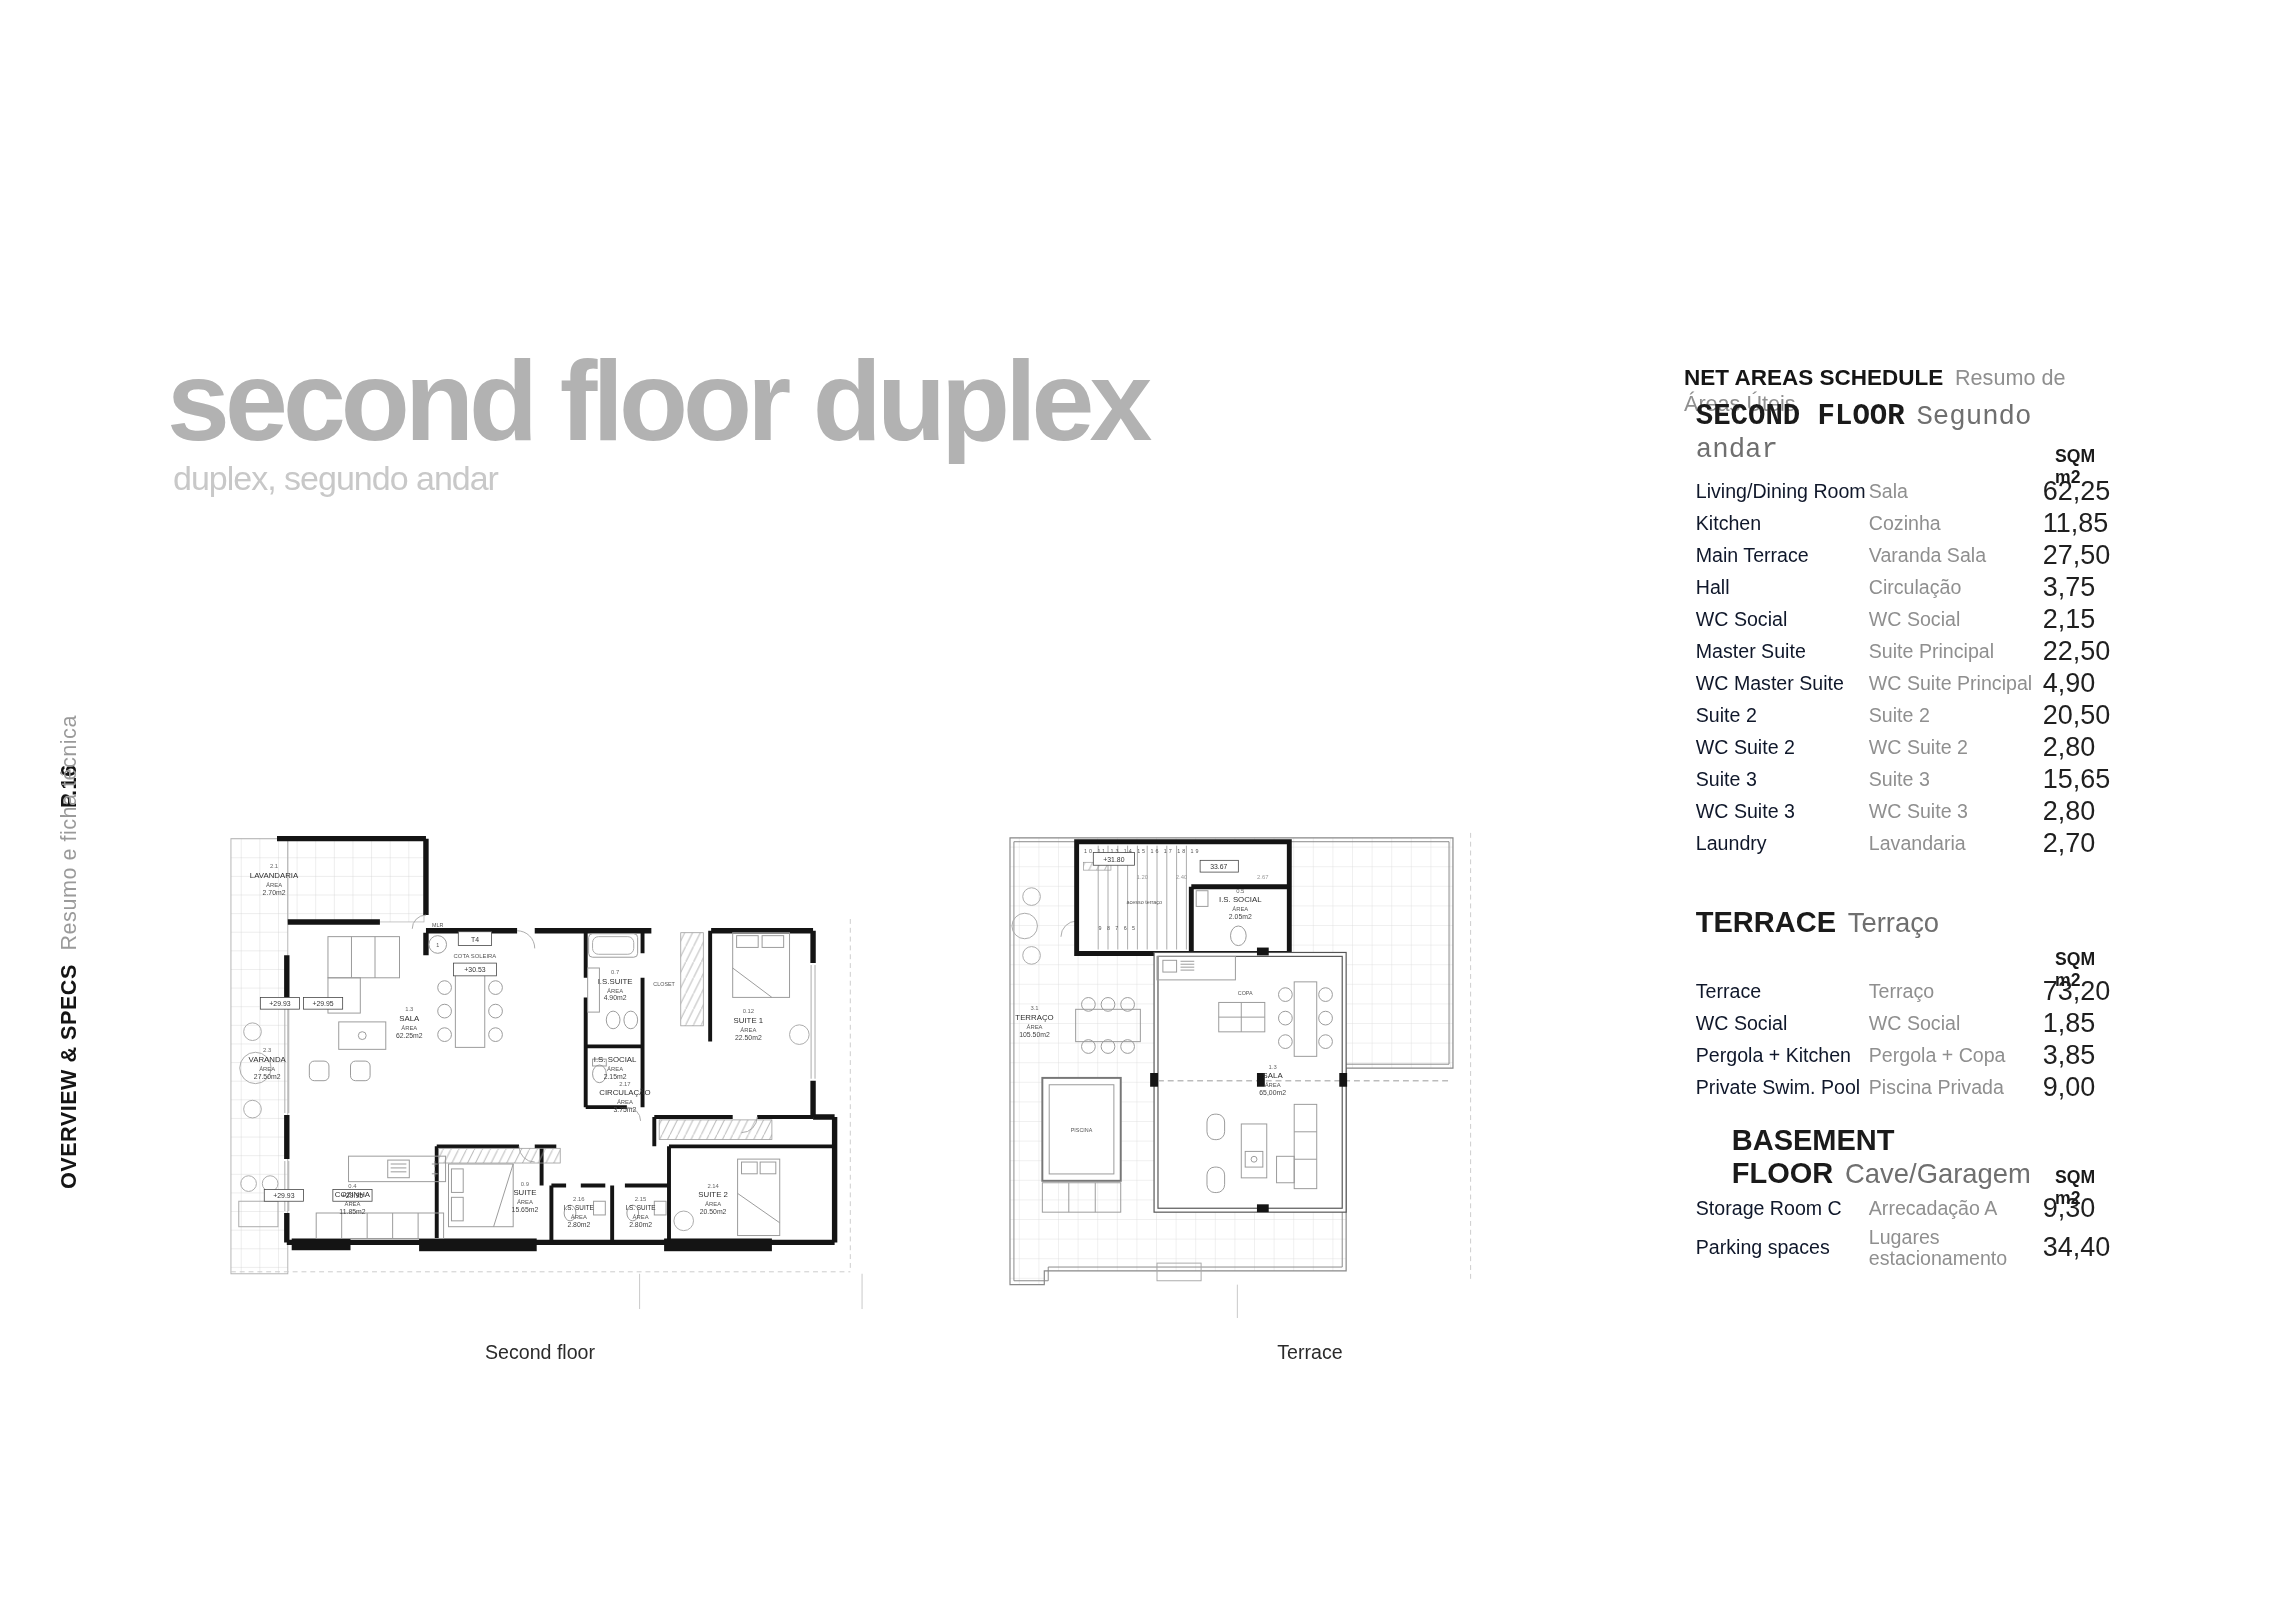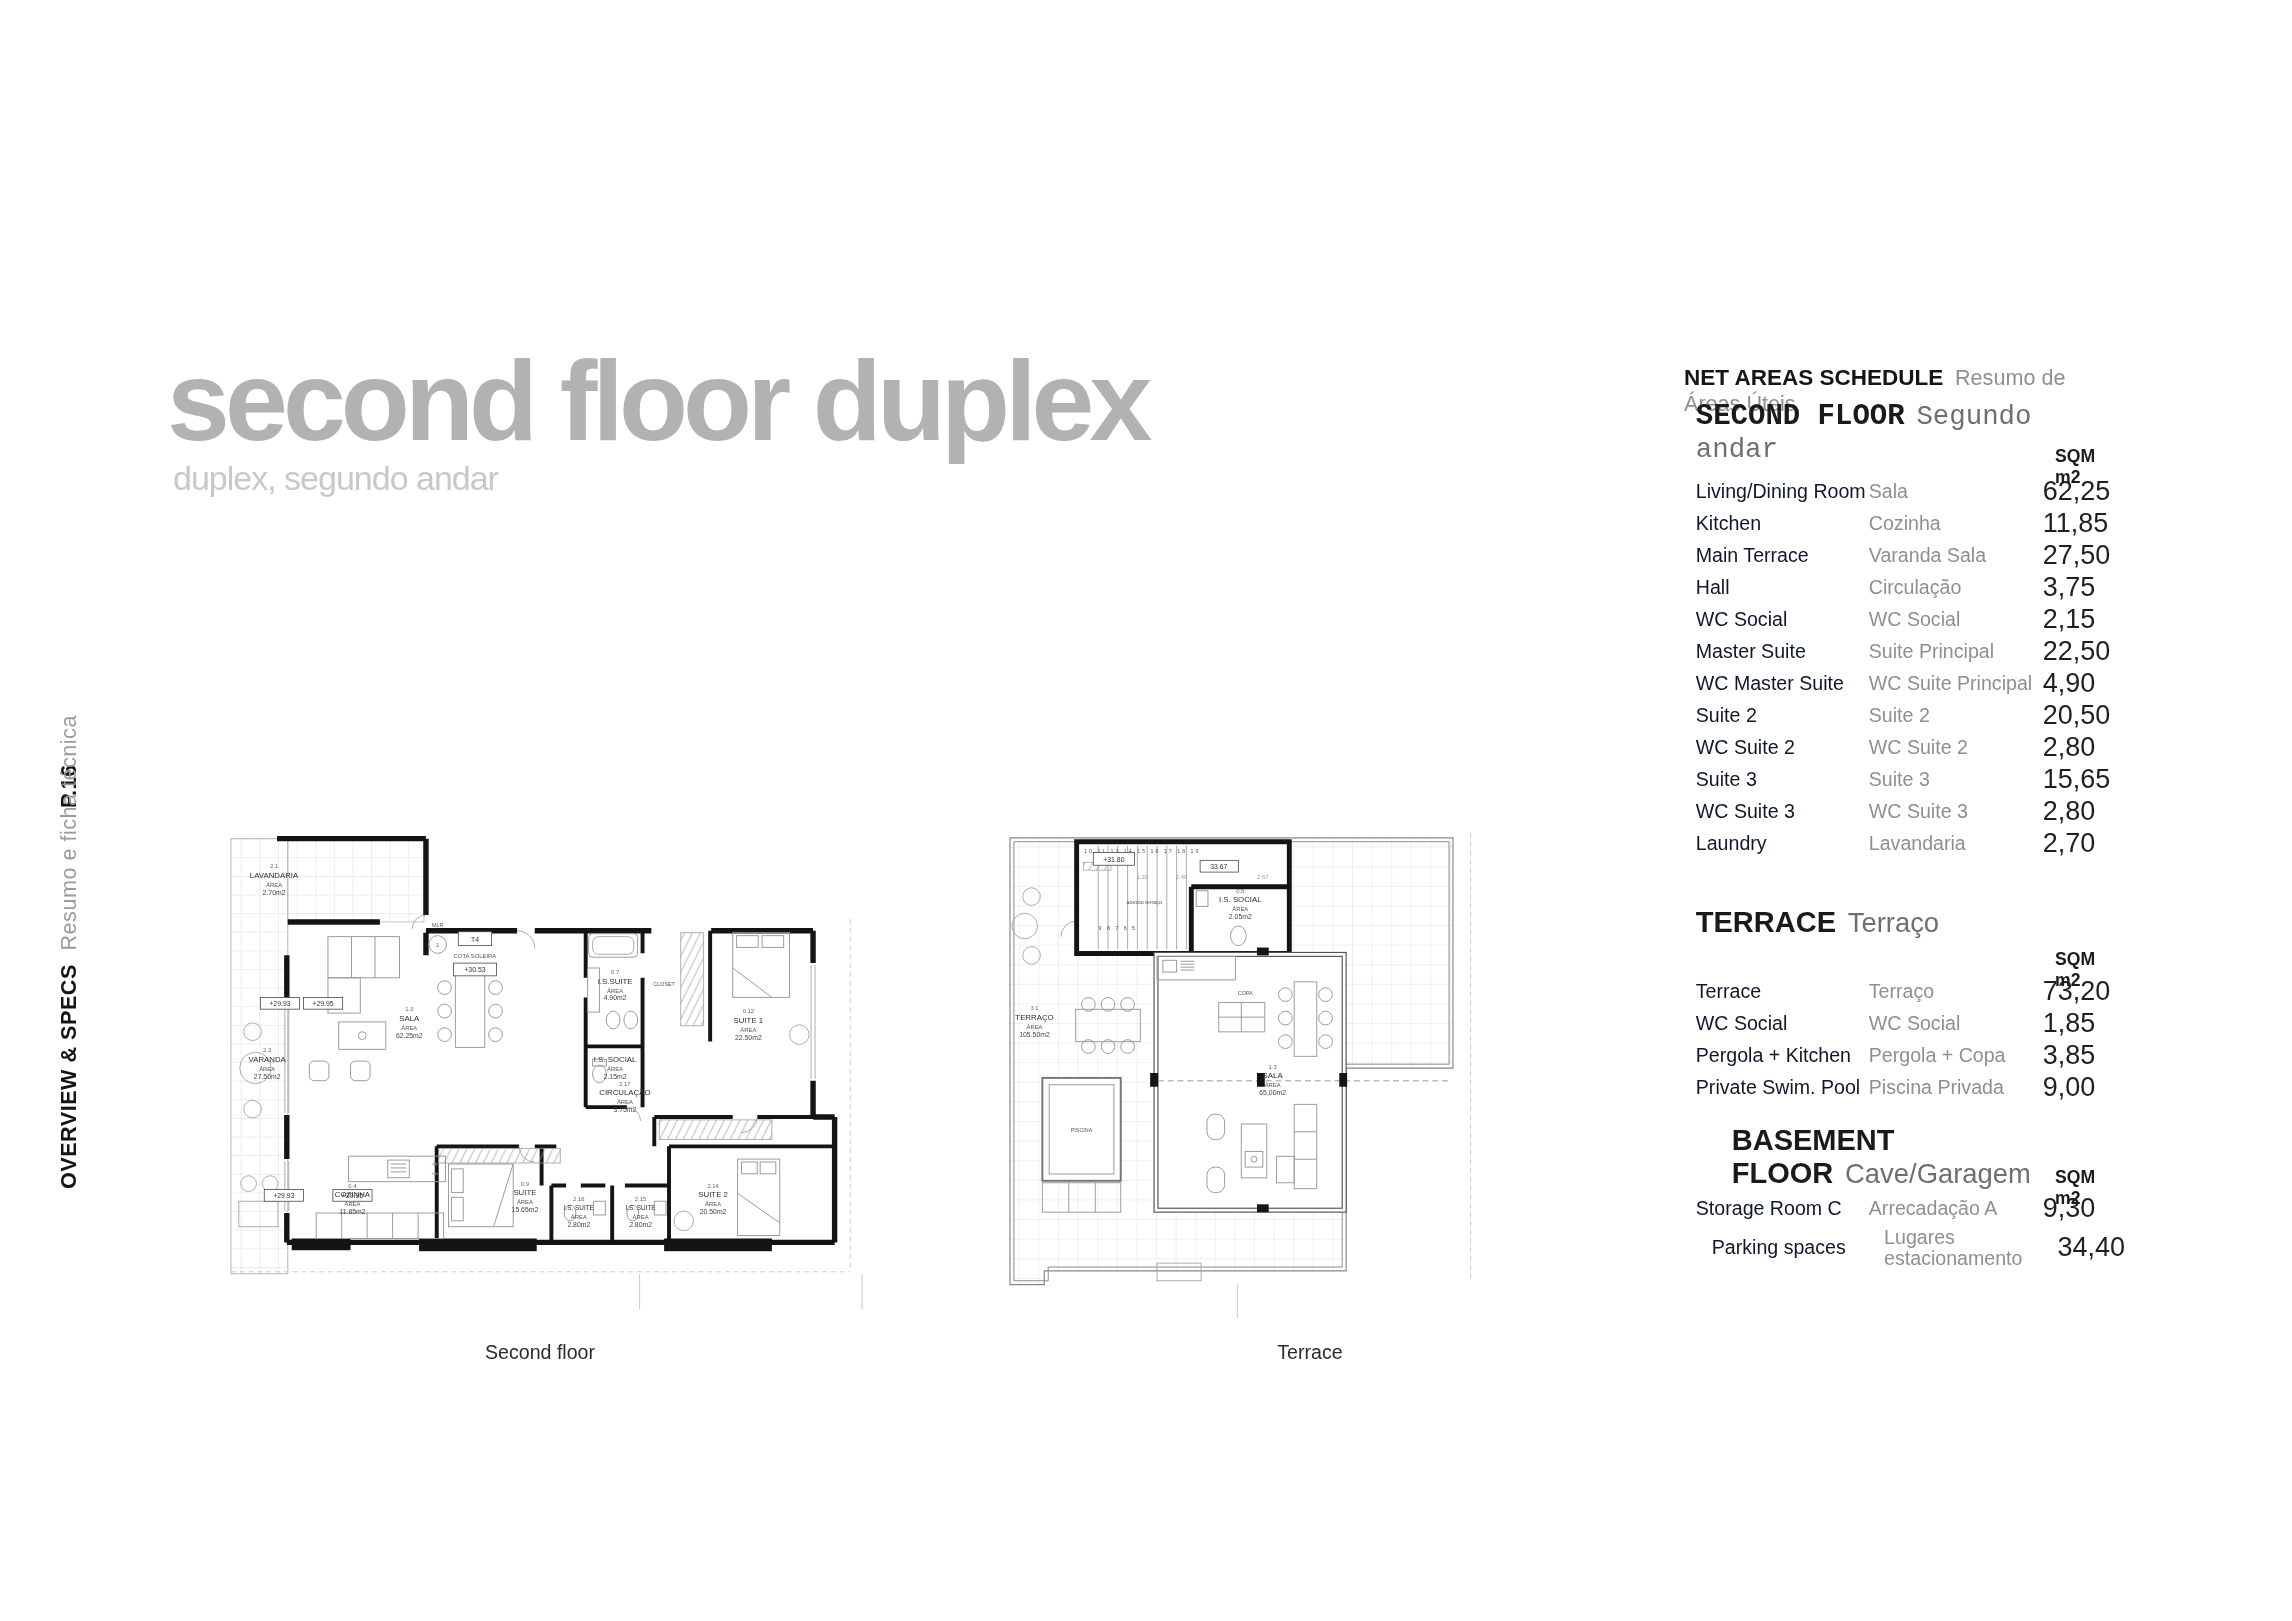--- a/index.html
+++ b/index.html
@@ -18,21 +18,21 @@
              letter-spacing:-1px;line-height:1;}
   
   #schedule{position:absolute;left:1684px;top:365px;width:441px;color:#1a1a1a;}
   .sch-header{position:absolute;left:0;top:0;font-size:22.5px;font-weight:bold;color:#151515;}
   .sch-header .sub{font-weight:normal;color:#8f8f8f;margin-left:11.8px;font-size:21.6px;}
   .sec-title{position:absolute;left:11.8px;font-size:29px;font-weight:bold;color:#1a1a1a;}
   .sec-title .sub{font-weight:normal;color:#6f6f6f;margin-left:11.8px;font-size:27.4px;}
   .sqm{position:absolute;left:371px;font-size:17.6px;font-weight:bold;color:#1a1a1a;}
   .rows{position:absolute;left:11.8px;right:0;}
   .row{display:flex;align-items:center;height:32px;}
-  .row.tall{height:47px;margin-left:16px;}
+  .row.tall{height:47px;}
   .c1{width:173px;font-size:19.6px;font-weight:normal;color:#0f172a;}
   .c2{width:174px;font-size:19.6px;color:#8f8f8f;line-height:20.6px;}
   .c3{font-size:27px;color:#1f1f1f;}
   
   .plan-caption{position:absolute;width:196px;text-align:center;font-size:19.6px;color:#2b2b2b;}
   
   svg text{font-family:"Liberation Sans","DejaVu Sans",sans-serif;}
   .rid{font-size:6px;fill:#666;text-anchor:middle;}
   .rn{font-size:8px;fill:#2d2d2d;text-anchor:middle;}
   .ra{font-size:6px;fill:#555;text-anchor:middle;}

